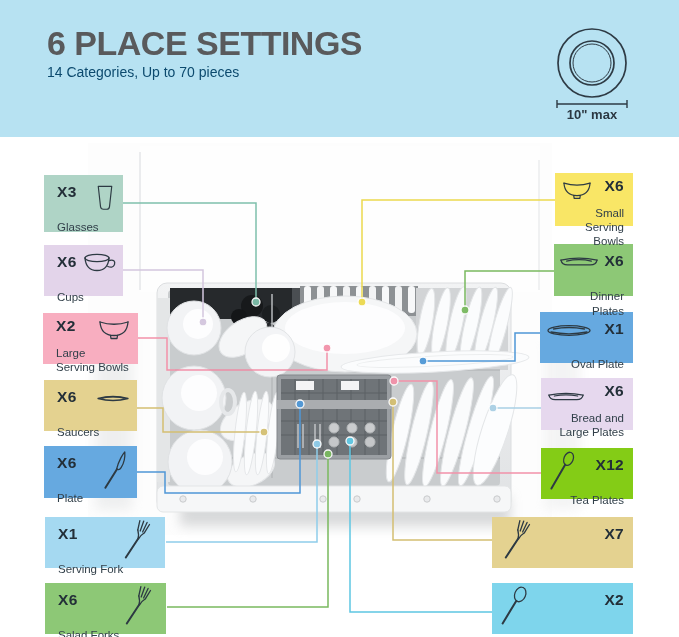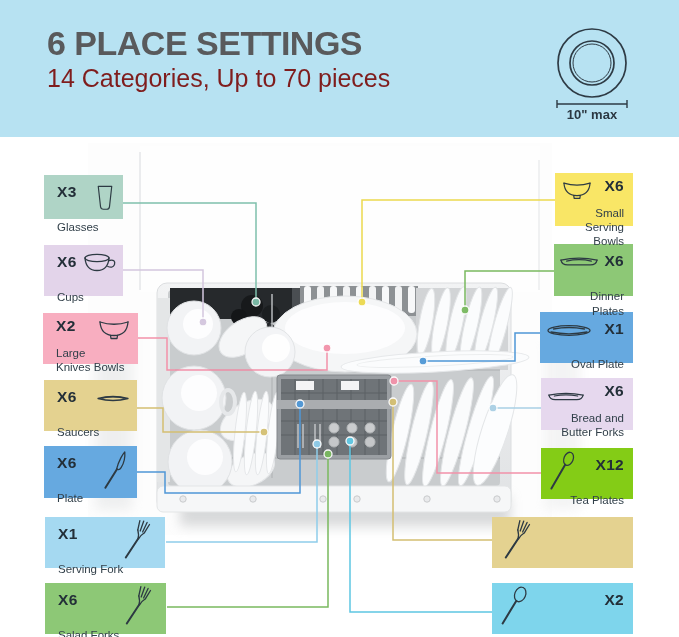--- a/index.html
+++ b/index.html
@@ -2,22 +2,22 @@
 <html><head>
 <meta charset="utf-8">
 <style>
   html,body{margin:0;padding:0;background:#ffffff;}
   .canvas{position:relative;width:679px;height:637px;overflow:hidden;background:#ffffff;
           font-family:"Liberation Sans","DejaVu Sans",sans-serif;}
   
   .header{position:absolute;left:0;top:0;width:679px;height:137px;background:#B7E2F2;}
   .header h1{position:absolute;left:47px;top:24px;margin:0;font-size:34px;font-weight:700;
              letter-spacing:-0.5px;color:#595A5C;text-align:center;}
-  .header p{position:absolute;left:47px;top:64px;margin:0;font-size:25px;font-weight:400;
-            color:#7f1d1d;}
+  .header p{position:absolute;left:47px;top:64px;margin:0;font-size:14px;font-weight:400;
+            color:#0c4a6e;}
   .plate-note{position:absolute;left:556px;top:107px;width:72px;text-align:center;
               font-size:13px;font-weight:700;color:#2B3842;}
   
   .photo-layer,.line-layer{position:absolute;left:0;top:0;width:679px;height:637px;}
   .line-layer{pointer-events:none;}
   
   .label{position:absolute;box-sizing:border-box;color:#26333C;}
   .label .txt{position:relative;z-index:2;}
   .label.left .txt{padding:7px 4px 0 13px;text-align:left;}
   .label.right .txt{padding:7px 9px 0 2px;text-align:right;}
@@ -210,21 +210,21 @@
       <circle cx="362" cy="302" r="4" fill="#ECD94E"></circle>
       <circle cx="465" cy="310" r="4" fill="#79B95F"></circle>
       <circle cx="423" cy="361" r="4" fill="#4F97D6"></circle>
       <circle cx="493" cy="408" r="4" fill="#A9CFE4"></circle>
       <circle cx="394" cy="381" r="4" fill="#F291A9"></circle>
       <circle cx="393" cy="402" r="4" fill="#D4BF71"></circle>
       <circle cx="350" cy="441" r="4" fill="#5EC6E2"></circle>
     </g>
   </svg>
 
-  <div class="label left" style="left: 44px; top: 175px; width: 79px; height: 44px; background: rgb(175, 212, 198);">
+  <div class="label left" style="left: 44px; top: 175px; width: 79px; height: 57px; background: rgb(175, 212, 198);">
     <span class="icon" style="right:9px;top:9px;">
       <svg width="18" height="28" viewBox="0 0 20 28">
           <path class="ic-stroke" d="M2.5 1 L5 23.5 Q5.4 26.5 8.2 26.5 H11.8 Q14.6 26.5 15 23.5 L17.5 1 Z"></path>
         </svg>
       </span>
     <div class="txt">
         <span class="count">X3</span>
       <span class="name">Glasses</span>
       </div>
   </div>
@@ -251,21 +251,21 @@
           <g class="ic-stroke">
         <path d="M1 2 Q15 6.5 29 2"></path>
             <path d="M1 2 Q2 15.5 15 15.5 Q28 15.5 29 2"></path>
         <path d="M11.5 15.5 L12 18.5 H18 L18.5 15.5"></path>
           </g>
         </svg>
       </span>
     <div class="txt">
         <span class="count">X2</span>
       <span class="name">Large
-Knives Bowls</span>
+Serving Bowls</span>
       </div>
   </div>
 
   <div class="label left" style="left: 44px; top: 380px; width: 93px; height: 51px; background: rgb(228, 210, 144);">
     <span class="icon" style="right:8px;top:14px;">
       <svg width="32" height="9" viewBox="0 0 32 9">
           <g class="ic-stroke">
         <path d="M1 4.5 Q16 0.5 31 4.5 Q16 8.5 1 4.5 Z"></path>
             <path d="M5 4 Q16 1.8 27 4"></path>
           </g>
@@ -379,21 +379,21 @@
           <g class="ic-stroke">
         <path d="M1 4 Q20 0 39 4"></path>
             <path d="M1 4 Q2 9 8 9 H32 Q38 9 39 4"></path>
             <path d="M7 5 Q20 2.3 33 5"></path>
           </g>
         </svg>
       </span>
     <div class="txt">
         <span class="count">X6</span>
       <span class="name">Bread and
-Butter Forks</span>
+Large Plates</span>
       </div>
   </div>
 
   <div class="label right" style="left: 541px; top: 448px; width: 92px; height: 51px; background: #84cc16;">
     <span class="icon tilt" style="left:14px;top:2px;">
       <svg width="15" height="44" viewBox="0 0 15 44">
           <g class="ic-stroke">
         <ellipse cx="8.2" cy="7.5" rx="4.6" ry="6.8"></ellipse>
             <path d="M7.2 14.2 L3.4 41.5" stroke-width="2"></path>
           </g>
@@ -409,20 +409,21 @@
     <span class="icon tilt" style="left:17px;top:2px;">
       <svg width="16" height="44" viewBox="0 0 16 44">
           <g class="ic-stroke">
         <path d="M3 2 L4.6 11.5 M6.8 1 L7.2 11.5 M10.4 1 L9.8 11.5 M13.4 2 L11.8 11.5"></path>
         <path d="M4.6 11.5 Q8 16 8 19.5 M11.8 11.5 Q8.6 16 8.6 19.5"></path>
         <path d="M8.2 19.5 L3.8 41.5" stroke-width="2"></path>
           </g>
         </svg>
       </span>
     <div class="txt">
+        <span class="count">X7</span>
       </div>
   </div>
 
   <div class="label right" style="left: 492px; top: 583px; width: 141px; height: 51px; background: rgb(126, 213, 236);">
     <span class="icon tilt" style="left:14px;top:2px;">
       <svg width="16" height="44" viewBox="0 0 16 44">
           <g class="ic-stroke">
         <ellipse cx="9" cy="8" rx="5.4" ry="7.6"></ellipse>
             <path d="M7.8 15.5 L3.6 41.5" stroke-width="2"></path>
           </g>

